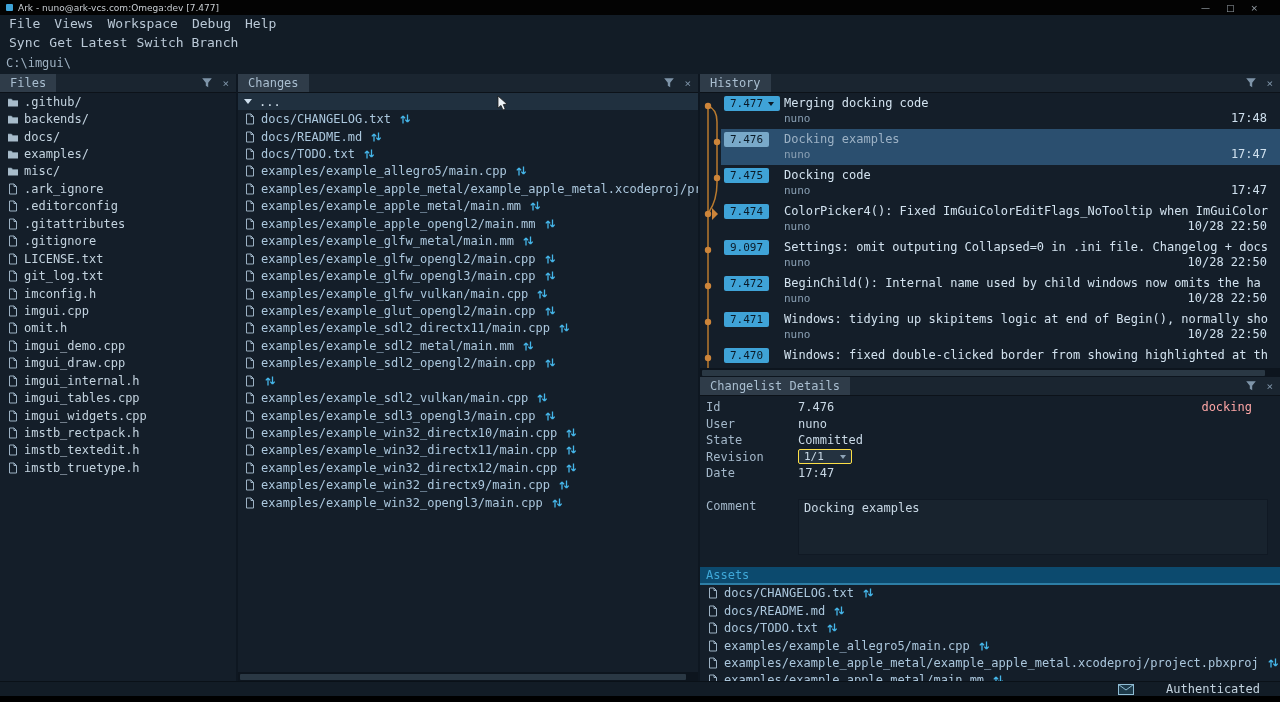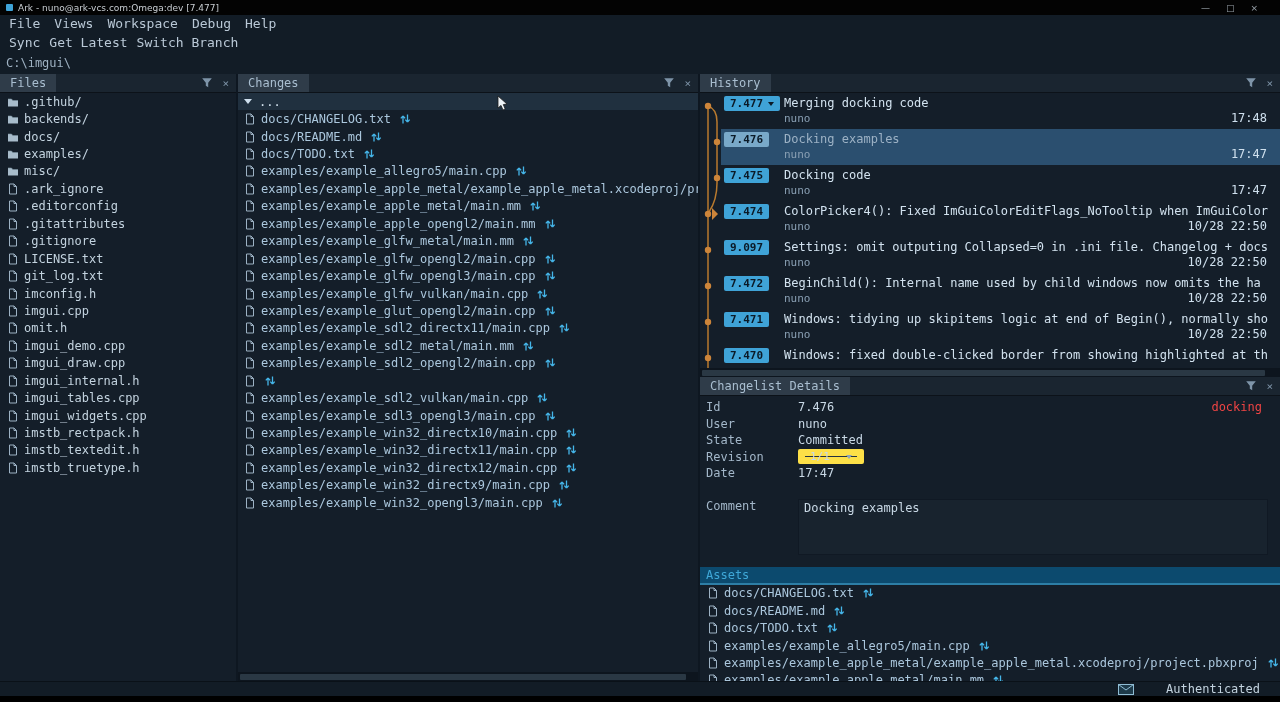--- a/index.html
+++ b/index.html
@@ -39,39 +39,39 @@
   .root-row{background:#20303f;color:#d3e2ee}
   .ic{width:12px;height:12px;flex:none}
   .chg{margin-left:3px}
 
   
   #history .rows{position:absolute;top:19px;left:0;right:0;height:288px}
   .graph{position:absolute;left:0;top:0}
   .commit{position:relative;height:36px}
   .commit.sel{background:linear-gradient(to right,transparent 21px,#2b4f6f 21px)}
   .badge{position:absolute;left:24px;top:3px;height:15px;background:#3fa3d7;color:#0b1a27;
-    font-size:11px;font-weight:bold;border-radius:2px;display:flex;align-items:center;padding:0 6px;gap:5px}
+    font-size:11px;font-weight:normal;border-radius:2px;display:flex;align-items:center;padding:0 6px;gap:5px}
   .commit.sel .badge{background:#79a9c9}
   .caret{width:0;height:0;border-left:3.5px solid transparent;border-right:3.5px solid transparent;border-top:4.5px solid #0b1a27}
   .cmsg{position:absolute;left:84px;top:3px;font-size:12px;color:#d2e2ef;white-space:nowrap}
   .commit.sel .cmsg{color:#9db2c5}
   .cauthor{position:absolute;left:84px;top:19px;font-size:11px;color:#8aa0b4}
   .ctime{position:absolute;right:13px;top:18px;font-size:12px;color:#cfe0ee;white-space:nowrap}
 
   
   .hscroll{position:absolute;left:0;right:0;bottom:0;height:9px;background:#0d151e}
   .hscroll .thumb{position:absolute;left:2px;top:1.5px;bottom:1.5px;width:97%;background:#2a3844;border-radius:1px}
 
   
   .dbody{position:absolute;top:19px;left:0;right:0;bottom:0;padding-top:3px}
   .drow{display:flex;align-items:center;height:16.5px;padding-left:6px;font-size:12px}
   .dlabel{width:92px;color:#a3b7c9;flex:none}
   .dvalue{color:#c9d9e6}
-  .branch-tag{margin-left:auto;padding-right:18px;color:#ef4444}
-  .combo{background:#243240;border:7px solid #fde047;height:15px;display:flex;align-items:center;
+  .branch-tag{margin-left:auto;padding-right:28px;color:#fca5a5}
+  .combo{background:#243240;border:1px solid #fde047;height:15px;display:flex;align-items:center;
     padding:0 5px;gap:16px;color:#c9d9e6;font-size:11px;border-radius:2px}
   .combo .caret{border-top-color:#8fa5b8}
   .comment-row{display:flex;align-items:flex-start;height:62px;padding-left:6px;font-size:12px;margin-top:17px}
   .comment-box{flex:1;margin-right:12px;height:56px;background:#18232e;border:1px solid #101924;
     padding:1px 5px;color:#c9d9e6;overflow:hidden}
   .assets-head{height:18px;display:flex;align-items:center;padding-left:6px;color:#3fa8d8;font-size:12px;
     border-bottom:2px solid #2d7ea6;background:#0c4a6e;margin-top:6px}
   .assets-rows{overflow:hidden}
   .assets-rows .crow{padding-left:7px}
 

